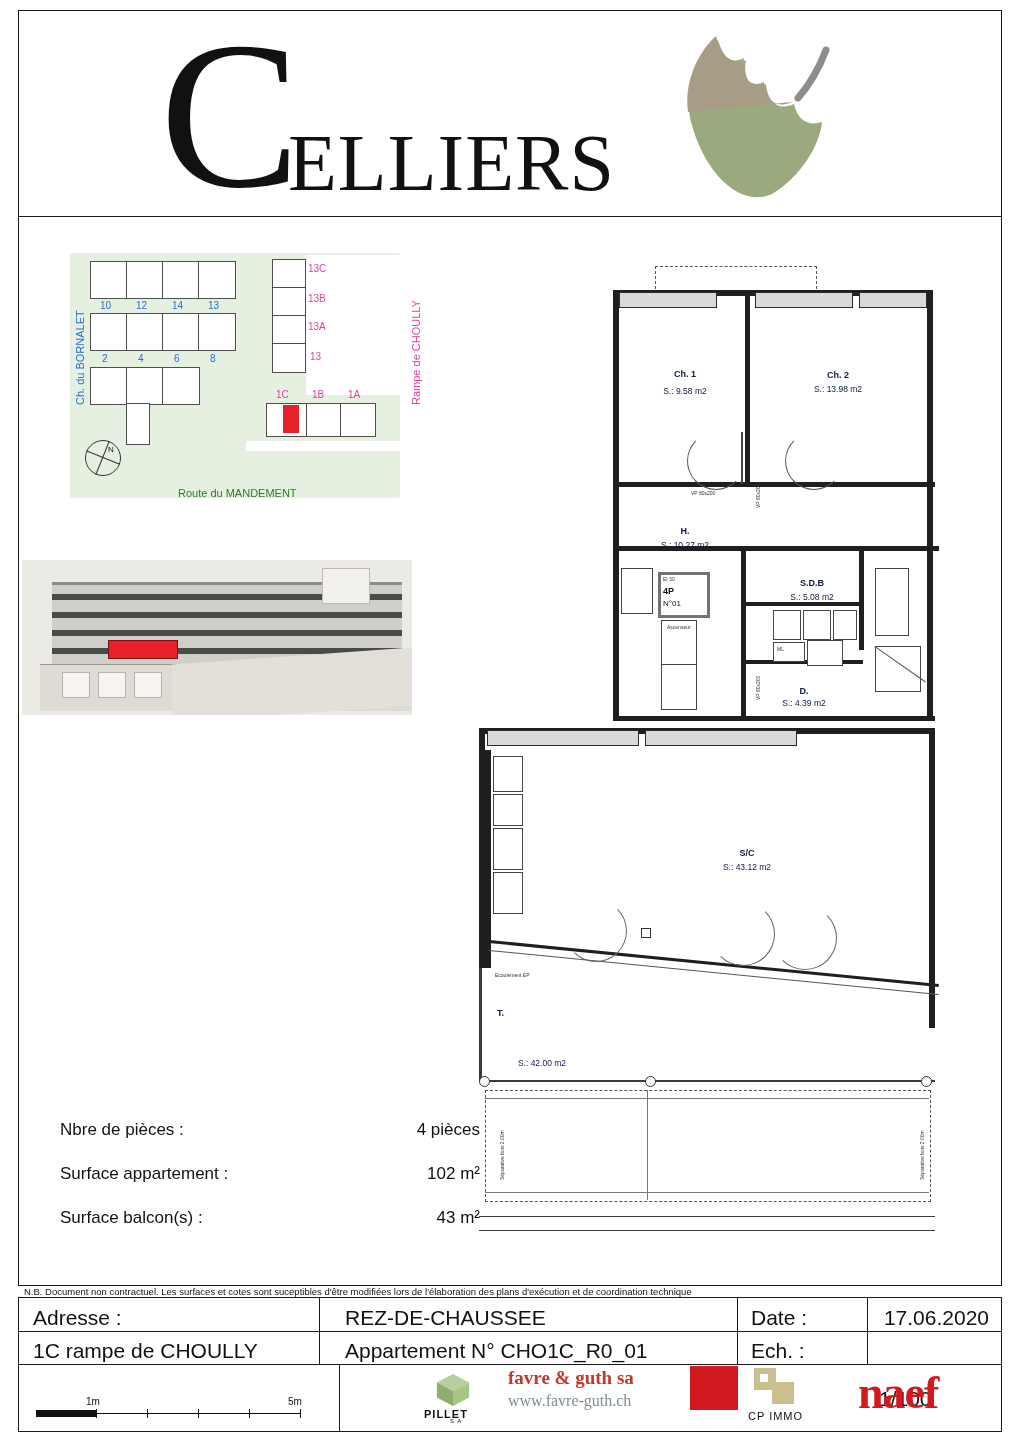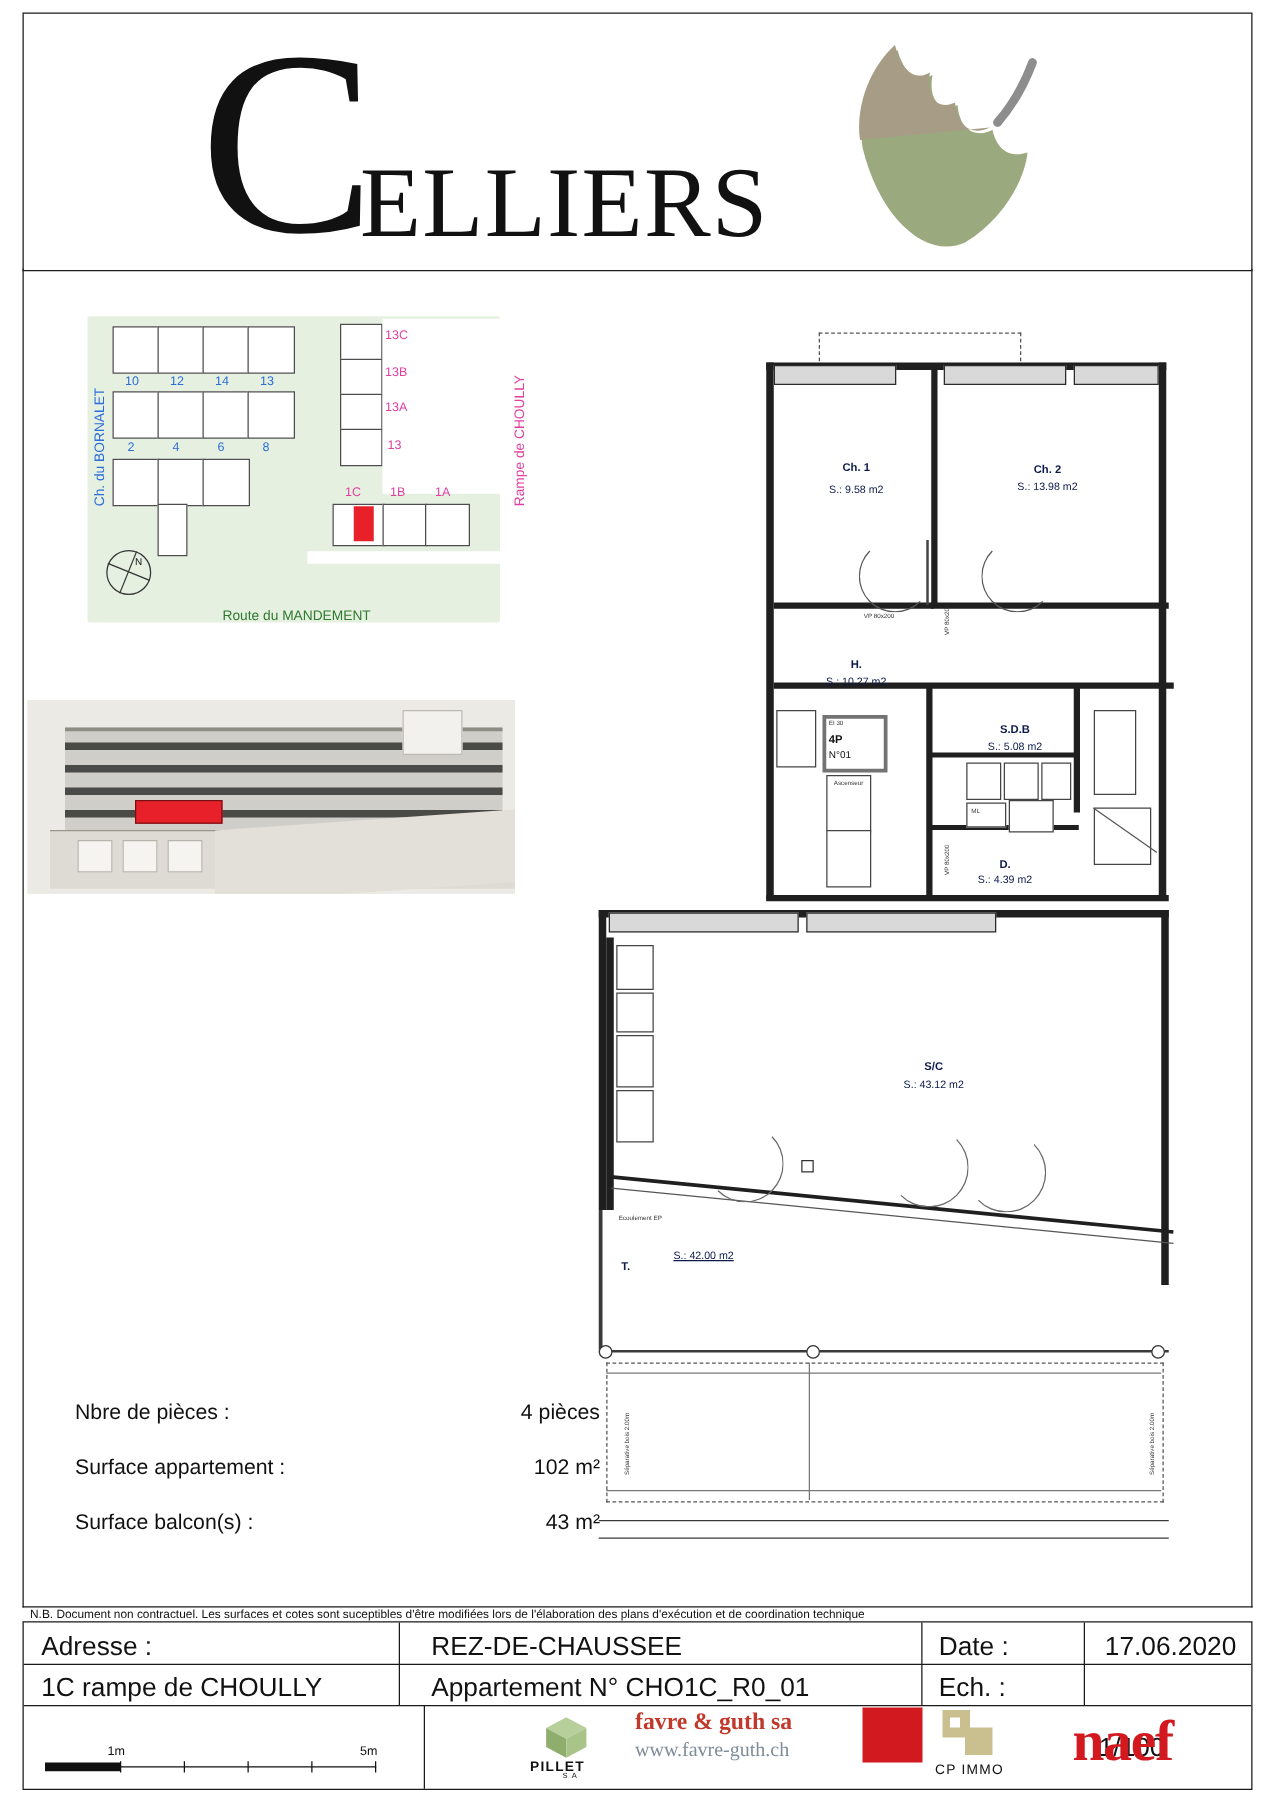--- a/index.html
+++ b/index.html
@@ -251,21 +251,21 @@
     <div class="fix" style="left:38px;top:578px;width:28px;height:40px;"></div>
     <div class="fix" style="left:38px;top:622px;width:28px;height:40px;"></div>
 
     <div style="position:absolute;left:34px;top:690px;width:452px;height:3px;background:#1f1f1f;transform:rotate(5.6deg);transform-origin:left top;"></div>
     <div style="position:absolute;left:34px;top:700px;width:452px;height:1px;background:#555;transform:rotate(5.6deg);transform-origin:left top;"></div>
 
     <div class="room-name" style="left:232px;top:598px;width:120px;">S/C</div>
     <div class="room-surf" style="left:232px;top:612px;width:120px;">S.: 43.12 m2</div>
 
     <div class="room-name" style="left:42px;top:758px;width:60px;text-align:left;">T.</div>
-    <div class="room-surf" style="left:42px;top:749px;width:90px;text-align:right;text-decoration:underline;">S.: 42.00 m2</div>
+    <div class="room-surf" style="left:42px;top:808px;width:90px;text-align:center;">S.: 42.00 m2</div>
 
     <div class="wall-l" style="left:24px;top:830px;width:456px;height:2px;"></div>
     <div class="wall-l" style="left:24px;top:718px;width:3px;height:112px;"></div>
     <div style="position:absolute;left:30px;top:840px;width:444px;height:110px;border:1px dashed #555;"></div>
     <div style="position:absolute;left:30px;top:848px;width:444px;height:1px;background:#777;"></div>
     <div style="position:absolute;left:30px;top:942px;width:444px;height:1px;background:#777;"></div>
     <div style="position:absolute;left:192px;top:840px;width:1px;height:110px;background:#777;"></div>
     <div style="position:absolute;left:24px;top:826px;width:9px;height:9px;border:1px solid #333;border-radius:50%;background:#fff;"></div>
     <div style="position:absolute;left:190px;top:826px;width:9px;height:9px;border:1px solid #333;border-radius:50%;background:#fff;"></div>
     <div style="position:absolute;left:466px;top:826px;width:9px;height:9px;border:1px solid #333;border-radius:50%;background:#fff;"></div>

